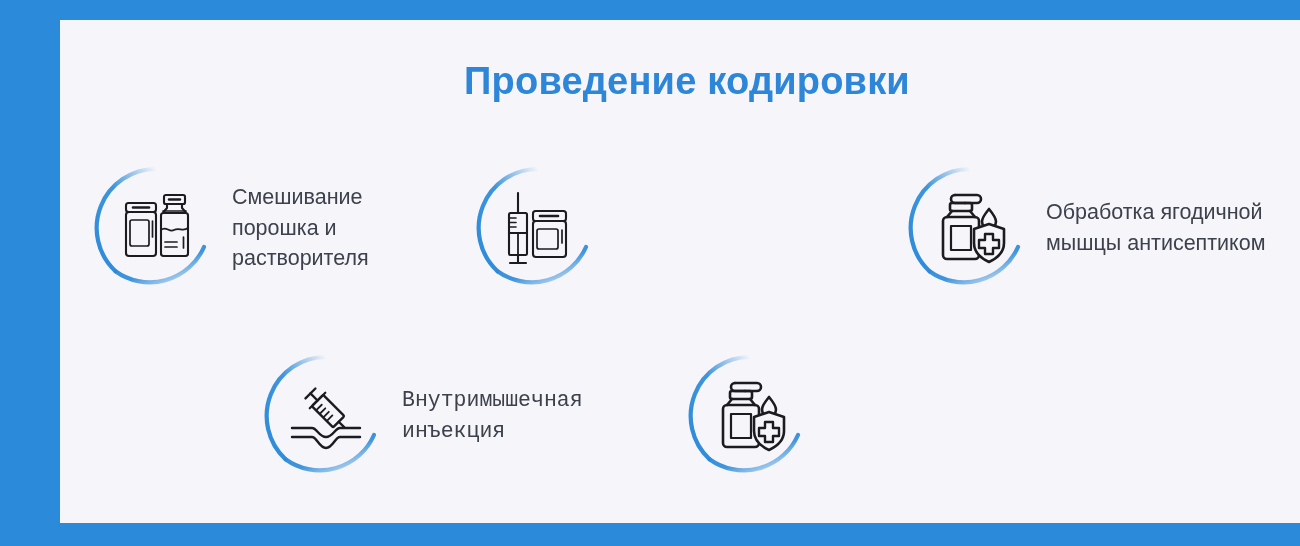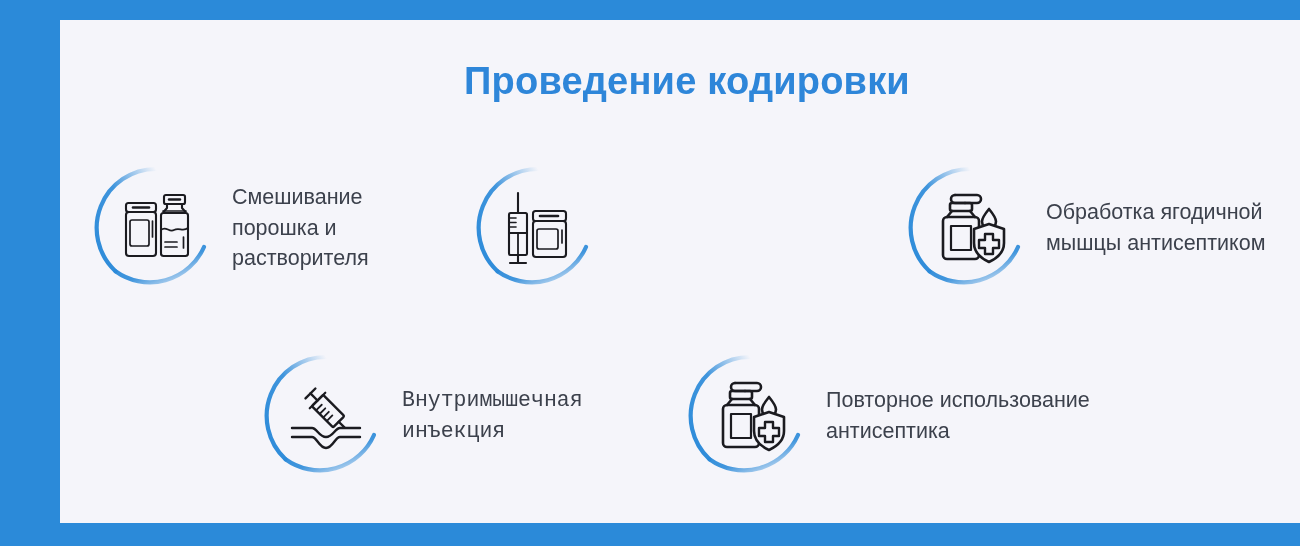--- a/index.html
+++ b/index.html
@@ -275,18 +275,16 @@
             <path d="M20 20 l-5 6"></path>
             <path d="M38 20 l5 6"></path>
             <path d="M15 26 h28 a4 4 0 0 1 4 4 v34 a4 4 0 0 1 -4 4 h-28 a4 4 0 0 1 -4 -4 v-34 a4 4 0 0 1 4 -4 z"></path>
             <path d="M19 35 h20 v24 h-20 z" stroke-width="2.2"></path>
             <path d="M57 18 c0 0 -7 8.5 -7 12.5 a7 7 0 0 0 14 0 c0 -4 -7 -12.5 -7 -12.5 z"></path>
             <path d="M42 38 l15 -5 l15 5 v14 c0 10 -8.5 16 -15 19 c-6.5 -3 -15 -9 -15 -19 z" fill="#f5f5fa"></path>
             <path d="M53 43 h8 v6 h6 v8 h-6 v6 h-8 v-6 h-6 v-8 h6 z" stroke-width="2.4"></path>
           </svg>
         </div>
       </div>
-      <div class="step-label">Повторное использование
-антисептика</div>
     </div>
 
   </div>
 </div>
 
 </body></html>

